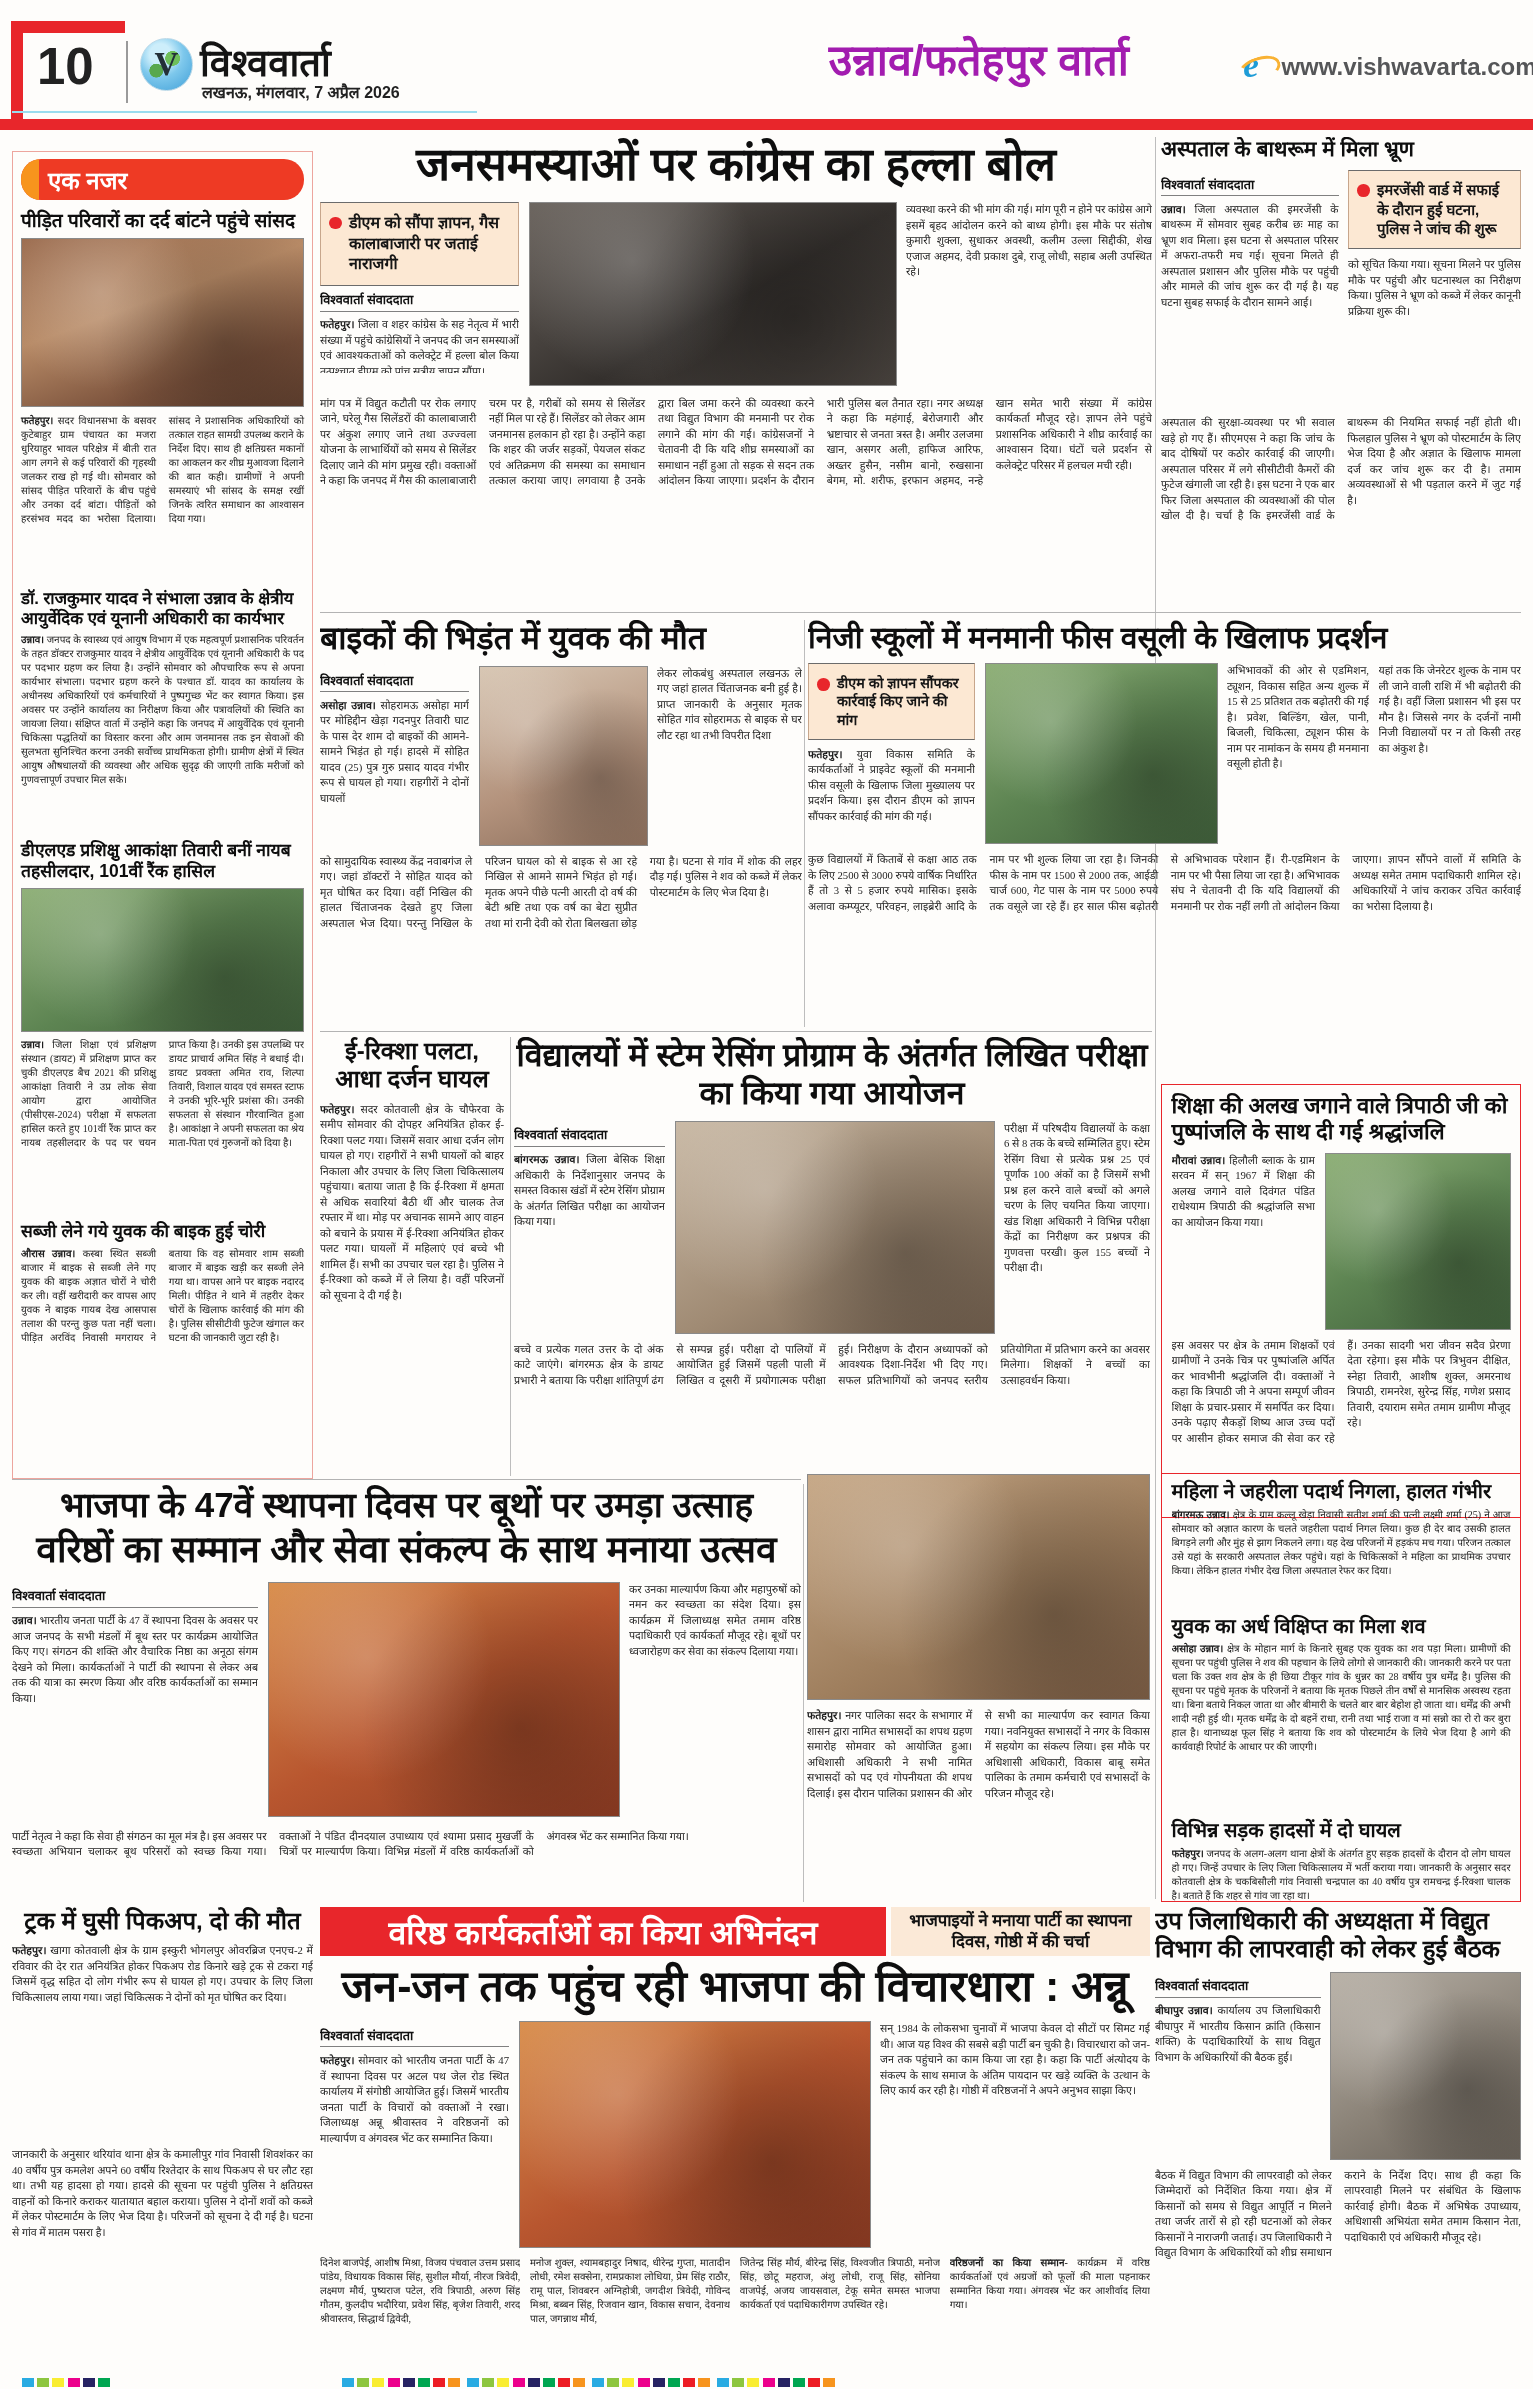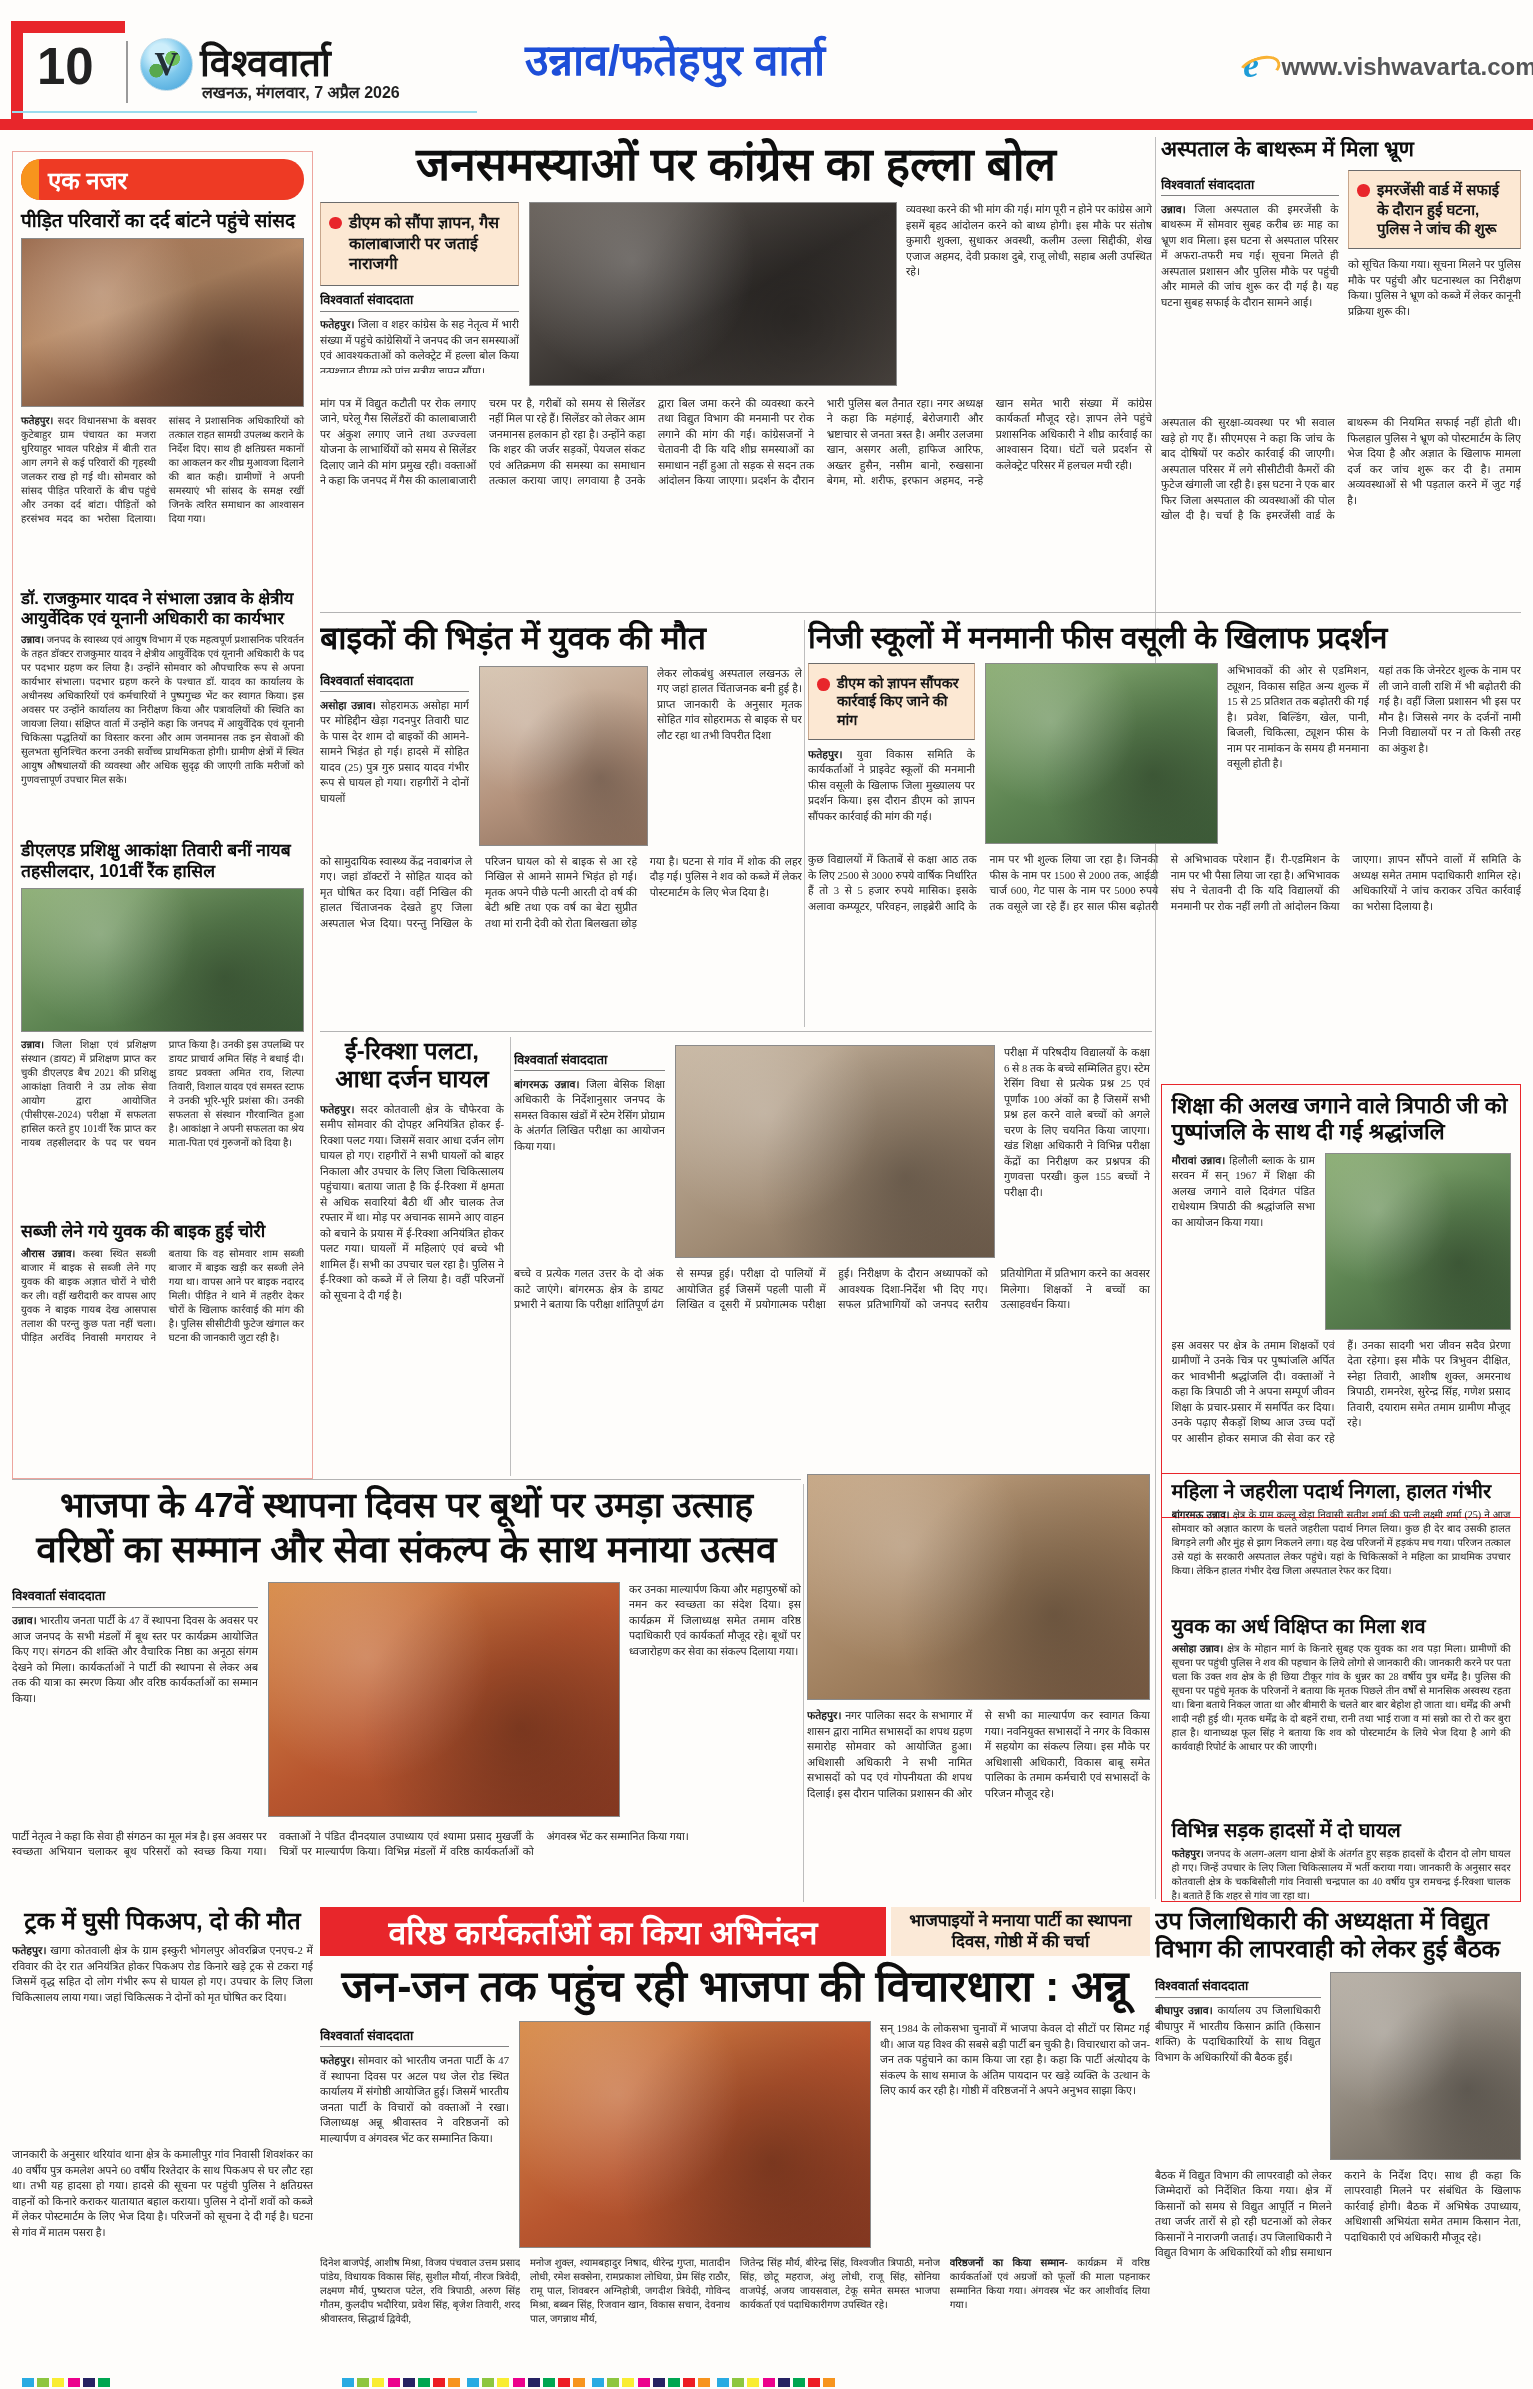--- a/index.html
+++ b/index.html
@@ -13,21 +13,21 @@
   .globe{left:140px;top:38px;width:51px;height:51px;border-radius:50%;
          background:
            radial-gradient(circle at 62% 38%, #6fbf5a 0 16%, rgba(0,0,0,0) 17%),
            radial-gradient(circle at 30% 62%, #58a84e 0 14%, rgba(0,0,0,0) 15%),
            radial-gradient(circle at 38% 30%, #cdeefb 0 22%, #7ec8ec 48%, #3f9fd8 100%);
          border:1.6px solid #bcd9e8;display:flex;align-items:center;justify-content:center;}
   .globe b{font-size:33px;font-weight:900;color:#243038;line-height:1;font-family:"Liberation Serif",serif;}
   .masthead{left:200px;top:35px;font-size:38px;font-weight:800;color:#141414;}
   .dateline{left:202px;top:81px;font-size:16px;font-weight:700;color:#222;}
   .cyanline{left:12px;top:111px;width:465px;height:2.4px;background:#9adcee;}
-  .section-title{left:525px;top:29px;width:604px;text-align:left;font-size:43px;font-weight:800;color:#1d4ed8;}
+  .section-title{left:525px;top:29px;width:604px;text-align:right;font-size:43px;font-weight:800;color:#a21caf;}
   .website{left:1240px;top:49px;display:flex;align-items:center;gap:6.4px;}
   .ie{position:relative;width:35px;height:35px;}
   .ie span{position:absolute;left:3.2px;top:-3.2px;font-size:35px;font-weight:800;font-style:italic;color:#1e9cd7;font-family:"Liberation Serif",serif;}
   .ie::after{content:"";position:absolute;left:-1.6px;top:8px;width:37px;height:17.5px;border:3.2px solid #f9b233;
              border-bottom-color:transparent;border-left-color:transparent;border-radius:50%;transform:rotate(-18deg);}
   .weburl{font-size:24px;font-weight:700;color:#555658;}
   .redbar{left:0;top:119px;width:1533px;height:11px;background:#e8262b;}
   
   .hd{font-weight:800;color:#0e0e0e;line-height:1.18;margin:0;}
   .ctr{text-align:center;}
@@ -185,20 +185,21 @@
     </div>
     <div class="body c4 clip" style="margin-top:8px;height:188px;">कुछ विद्यालयों में किताबें से कक्षा आठ तक के लिए 2500 से 3000 रुपये वार्षिक निर्धारित हैं तो 3 से 5 हजार रुपये मासिक। इसके अलावा कम्प्यूटर, परिवहन, लाइब्रेरी आदि के नाम पर भी शुल्क लिया जा रहा है। जिनकी फीस के नाम पर 1500 से 2000 तक, आईडी चार्ज 600, गेट पास के नाम पर 5000 रुपये तक वसूले जा रहे हैं। हर साल फीस बढ़ोतरी से अभिभावक परेशान हैं। री-एडमिशन के नाम पर भी पैसा लिया जा रहा है। अभिभावक संघ ने चेतावनी दी कि यदि विद्यालयों की मनमानी पर रोक नहीं लगी तो आंदोलन किया जाएगा। ज्ञापन सौंपने वालों में समिति के अध्यक्ष समेत तमाम पदाधिकारी शामिल रहे। अधिकारियों ने जांच कराकर उचित कार्रवाई का भरोसा दिलाया है।</div>
   </section>
 
   <section class="abs clip" style="left:320px;top:1037px;width:184px;height:439px;">
     <h1 class="hd ctr" style="font-size:24px;">ई-रिक्शा पलटा, आधा दर्जन घायल</h1>
     <p class="body clip" style="margin-top:8px;height:359px;"><b class="dl">फतेहपुर।</b> <span>सदर कोतवाली क्षेत्र के चौफेरवा के समीप सोमवार की दोपहर अनियंत्रित होकर ई-रिक्शा पलट गया। जिसमें सवार आधा दर्जन लोग घायल हो गए। राहगीरों ने सभी घायलों को बाहर निकाला और उपचार के लिए जिला चिकित्सालय पहुंचाया। बताया जाता है कि ई-रिक्शा में क्षमता से अधिक सवारियां बैठी थीं और चालक तेज रफ्तार में था। मोड़ पर अचानक सामने आए वाहन को बचाने के प्रयास में ई-रिक्शा अनियंत्रित होकर पलट गया। घायलों में महिलाएं एवं बच्चे भी शामिल हैं। सभी का उपचार चल रहा है। पुलिस ने ई-रिक्शा को कब्जे में ले लिया है। वहीं परिजनों को सूचना दे दी गई है।</span></p>
   </section>
 
   <section class="abs clip" style="left:514px;top:1037px;width:636px;height:439px;">
+    <h1 class="hd ctr" style="font-size:32px;">विद्यालयों में स्टेम रेसिंग प्रोग्राम के अंतर्गत लिखित परीक्षा का किया गया आयोजन</h1>
     <div class="row" style="margin-top:8px;height:213px;">
       <div style="width:151px;flex:none;">
         <span class="reporter">विश्ववार्ता संवाददाता</span>
         <p class="body clip" style="height:173px;"><b class="dl">बांगरमऊ उन्नाव।</b> <span>जिला बेसिक शिक्षा अधिकारी के निर्देशानुसार जनपद के समस्त विकास खंडों में स्टेम रेसिंग प्रोग्राम के अंतर्गत लिखित परीक्षा का आयोजन किया गया।</span></p>
       </div>
       <div class="ph ph-class" style="width:318px;flex:none;"></div>
       <p class="body flex1 clip">परीक्षा में परिषदीय विद्यालयों के कक्षा 6 से 8 तक के बच्चे सम्मिलित हुए। स्टेम रेसिंग विधा से प्रत्येक प्रश्न 25 एवं पूर्णांक 100 अंकों का है जिसमें सभी प्रश्न हल करने वाले बच्चों को अगले चरण के लिए चयनित किया जाएगा। खंड शिक्षा अधिकारी ने विभिन्न परीक्षा केंद्रों का निरीक्षण कर प्रश्नपत्र की गुणवत्ता परखी। कुल 155 बच्चों ने परीक्षा दी।</p>
     </div>
     <div class="body c4 clip" style="margin-top:8px;height:119px;">बच्चे व प्रत्येक गलत उत्तर के दो अंक काटे जाएंगे। बांगरमऊ क्षेत्र के डायट प्रभारी ने बताया कि परीक्षा शांतिपूर्ण ढंग से सम्पन्न हुई। परीक्षा दो पालियों में आयोजित हुई जिसमें पहली पाली में लिखित व दूसरी में प्रयोगात्मक परीक्षा हुई। निरीक्षण के दौरान अध्यापकों को आवश्यक दिशा-निर्देश भी दिए गए। सफल प्रतिभागियों को जनपद स्तरीय प्रतियोगिता में प्रतिभाग करने का अवसर मिलेगा। शिक्षकों ने बच्चों का उत्साहवर्धन किया।</div>
   </section>

